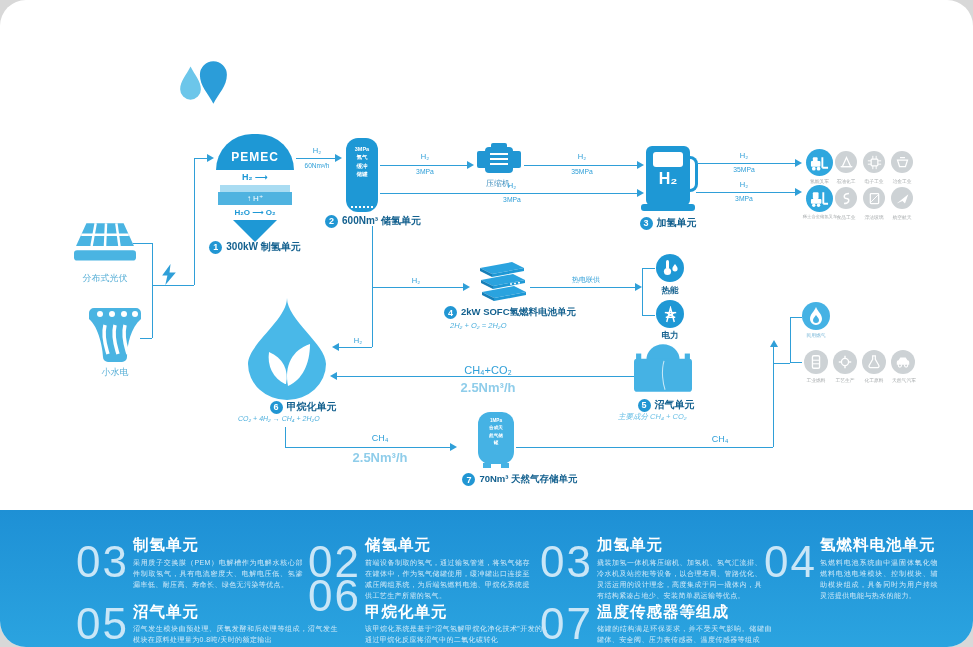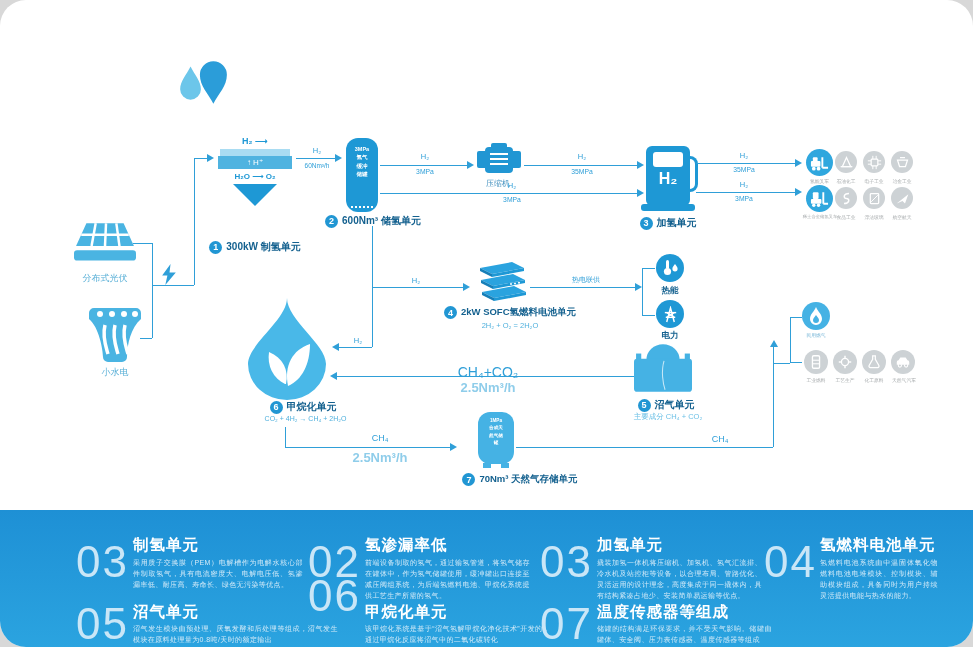--- a/index.html
+++ b/index.html
@@ -16,21 +16,21 @@
     border-right:7px solid #2f9fd8;border-top:4px solid transparent;border-bottom:4px solid transparent;}
   .au::before{content:"";position:absolute;left:-4.5px;top:-2px;width:0;height:0;
     border-bottom:7px solid #2f9fd8;border-left:4px solid transparent;border-right:4px solid transparent;}
   
   .fl{position:absolute;color:#2f9fd8;font-size:7.5px;text-align:center;white-space:nowrap;line-height:1.2;}
   .fl-big{position:absolute;color:#8fcdea;font-weight:bold;font-size:13px;text-align:center;white-space:nowrap;}
   .ulabel{position:absolute;display:flex;align-items:center;justify-content:center;
     font-weight:bold;color:#14618f;font-size:10px;white-space:nowrap;}
   .badge{display:inline-flex;width:13px;height:13px;border-radius:50%;background:#2196d3;color:#fff;
     font-size:9px;font-weight:bold;align-items:center;justify-content:center;margin-right:4px;flex:0 0 13px;}
-  .formula{position:absolute;color:#4fb0dd;font-size:7.5px;text-align:center;white-space:nowrap;}
+  .formula{position:absolute;color:#4fb0dd;font-size:7.5px;text-align:left;white-space:nowrap;font-style:italic;}
   .srclabel{position:absolute;color:#56aed6;font-size:9px;text-align:center;}
   
   .titlebox{position:absolute;left:176px;top:58px;display:flex;align-items:center;}
   .titlebox h1{margin:0 0 0 10px;font-size:26px;letter-spacing:1px;color:#4a4a52;white-space:nowrap;}
   .titlebox h1 .suffix{color:#2b9dd9;margin-left:8px;}
   
   .pemec{position:absolute;left:216px;top:134px;width:78px;text-align:center;}
   .pem-top{width:78px;height:36px;border-radius:78px 78px 0 0;background:#1e98d5;color:#fff;
     font-weight:bold;font-size:12px;line-height:46px;letter-spacing:1px;}
   .pem-row{color:#1e98d5;font-weight:bold;font-size:9px;height:11px;line-height:11px;margin:2px 0;}
@@ -107,20 +107,21 @@
   <div class="hl" style="left:140px;top:338px;width:12px"></div>
   <div class="vl" style="left:152px;top:243px;height:95px"></div>
   <div class="hl" style="left:152px;top:285px;width:42px"></div>
   <div class="vl" style="left:194px;top:158px;height:127px"></div>
   <div class="hl ar" style="left:194px;top:158px;width:18px"></div>
   <svg class="abs" style="left:162px;top:264px" width="15" height="21" viewBox="0 0 14 20">
     <polygon points="8,0 0,11 5,11 3,20 13,8 7,8" fill="#2f9fd8"></polygon>
   </svg>
 
   <div class="pemec">
+    <div class="pem-top">PEMEC</div>
     <div class="pem-row">H₂ ⟶</div>
     <div class="pem-band1"></div>
     <div class="pem-band2">↑ H⁺</div>
     <div class="pem-row" style="font-size:8px">H₂O ⟶ O₂</div>
     <div class="pem-tri"></div>
   </div>
   <div class="ulabel" style="left:205px;top:240px;width:100px">
     <span class="badge">1</span>
     <span>300kW 制氢单元</span>
   </div>
@@ -338,21 +339,21 @@
     <rect x="0" y="16" width="56" height="32" rx="3" fill="#45b2e4"></rect>
     <path d="M29 18 c-3 10 -1 22 1 28" stroke="#fff" stroke-width="1" fill="none" opacity="0.7"></path>
   </svg>
   <div class="ulabel" style="left:626px;top:398px;width:80px">
     <span class="badge">5</span>
     <span>沼气单元</span>
   </div>
   <div class="formula" style="left:618px;top:412px;width:100px;color:#6cc0e6">主要成分 CH₄ + CO₂</div>
 
   <div class="hl al" style="left:332px;top:376px;width:302px"></div>
-  <div class="fl" style="left:438px;top:364px;width:100px;font-size:14px">CH₄+CO₂</div>
+  <div class="fl" style="left:438px;top:364px;width:100px;font-size:11px">CH₄+CO₂</div>
   <div class="fl-big" style="left:428px;top:380px;width:120px">2.5Nm³/h</div>
 
   <div class="tank" style="left:478px;top:412px;width:36px;height:52px;background:#45b2e4;font-size:4.6px;line-height:1.6;padding-top:5px;box-sizing:border-box">1MPa
 合成天
 然气储
 罐</div>
   <div class="abs" style="left:483px;top:463px;width:8px;height:5px;background:#45b2e4"></div>
   <div class="abs" style="left:501px;top:463px;width:8px;height:5px;background:#45b2e4"></div>
   <div class="ulabel" style="left:440px;top:473px;width:160px;font-size:9.5px">
     <span class="badge">7</span>
@@ -409,21 +410,21 @@
   </div>
   <div class="glabel" style="left:885px;top:377px;width:38px">天然气汽车</div>
 
   <div class="band"></div>
 
   <div class="pnum" style="left:76px;top:540px">03</div>
   <div class="ptitle" style="left:133px;top:535px">制氢单元</div>
   <div class="pdesc" style="left:133px;top:558px;width:170px">采用质子交换膜（PEM）电解槽作为电解水核心部件制取氢气，具有电流密度大、电解电压低、氢渗漏率低、耐压高、寿命长、绿色无污染等优点。</div>
 
   <div class="pnum" style="left:308px;top:540px">02</div>
-  <div class="ptitle" style="left:365px;top:535px">氢渗漏率低</div>
+  <div class="ptitle" style="left:365px;top:535px">储氢单元</div>
   <div class="pdesc" style="left:365px;top:558px;width:165px">前端设备制取的氢气，通过输氢管道，将氢气储存在罐体中，作为氢气储罐使用，缓冲罐出口连接至减压阀组系统，为后端氢燃料电池、甲烷化系统提供工艺生产所需的氢气。</div>
 
   <div class="pnum" style="left:540px;top:540px">03</div>
   <div class="ptitle" style="left:597px;top:535px">加氢单元</div>
   <div class="pdesc" style="left:597px;top:558px;width:165px">撬装加氢一体机将压缩机、加氢机、氢气汇流排、冷水机及站控柜等设备，以合理布局、管路优化、灵活运用的设计理念，高度集成于同一撬体内，具有结构紧凑占地少、安装简单易运输等优点。</div>
 
   <div class="pnum" style="left:764px;top:540px">04</div>
   <div class="ptitle" style="left:820px;top:535px">氢燃料电池单元</div>
   <div class="pdesc" style="left:820px;top:558px;width:118px">氢燃料电池系统由中温固体氧化物燃料电池电堆模块、控制模块、辅助模块组成，具备同时为用户持续灵活提供电能与热水的能力。</div>
 

